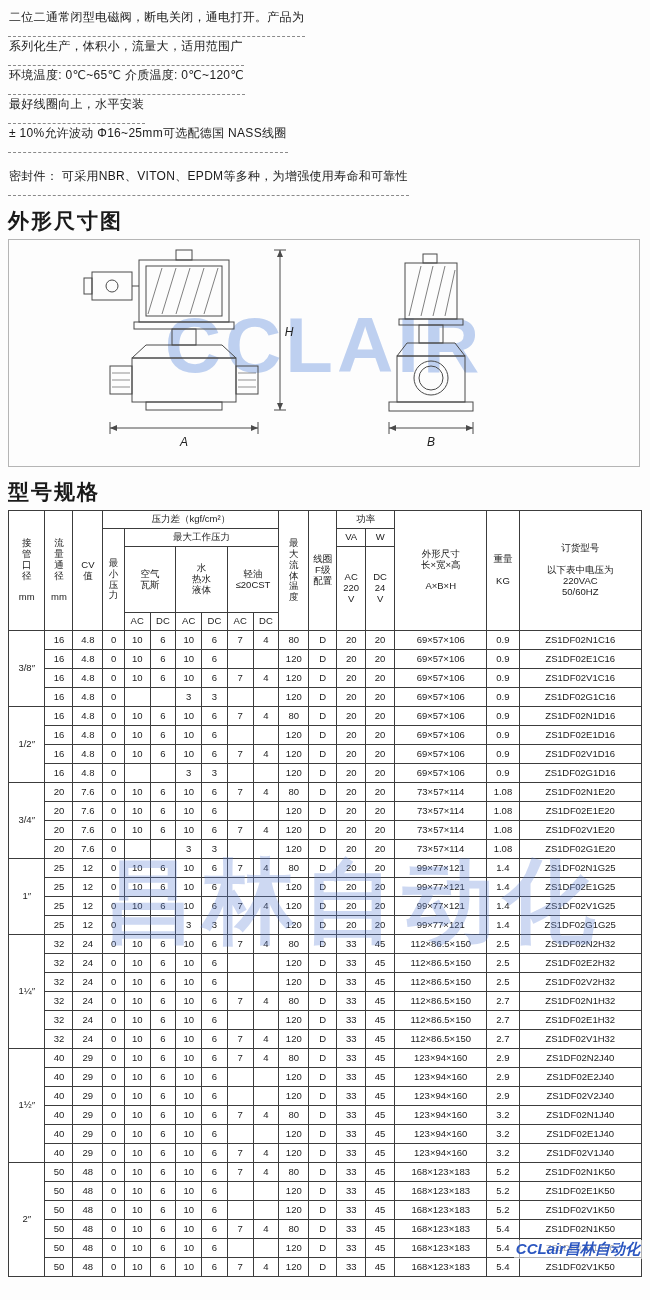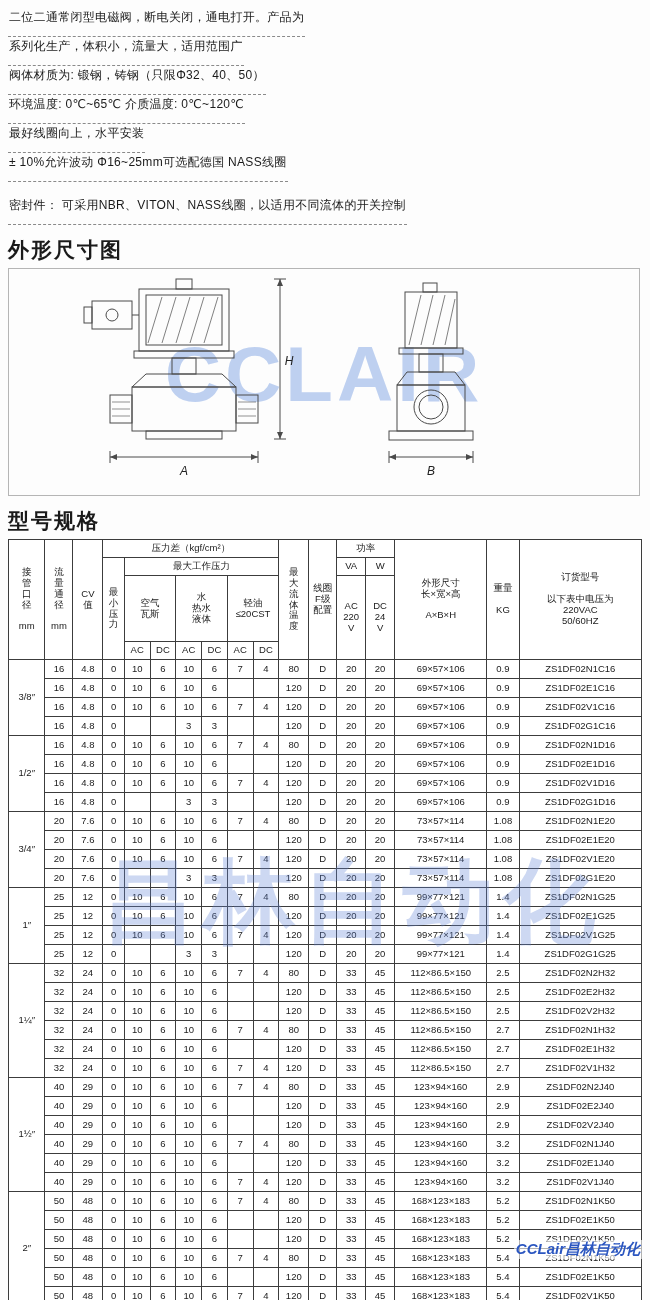--- a/index.html
+++ b/index.html
@@ -69,25 +69,24 @@
 </style>
 </head>
 <body>
 
 <div class="page">
   <div class="content">
 
     <div>
       <div class="intro-line">二位二通常闭型电磁阀，断电关闭，通电打开。产品为</div>
       <div class="intro-line">系列化生产，体积小，流量大，适用范围广</div>
-      <div class="intro-line">阀体材质为: 锻钢，铸钢（只限Φ32、40、50）</div>
       <div class="intro-line">环境温度:  0℃~65℃      介质温度: 0℃~120℃</div>
       <div class="intro-line">最好线圈向上，水平安装</div>
       <div class="intro-line">± 10%允许波动 Φ16~25mm可选配德国  NASS线圈</div>
-      <div class="intro-line gap">密封件： 可采用NBR、VITON、NASS线圈，以适用不同流体的开关控制</div>
+      <div class="intro-line gap">密封件： 可采用NBR、VITON、EPDM等多种，为增强使用寿命和可靠性</div>
     </div>
 
     <div class="section-title">外形尺寸图</div>
 
     <div class="drawing-box">
       <svg width="630" height="226" viewBox="0 0 630 226">
 
         <text x="315" y="132" text-anchor="middle" font-size="78" font-weight="bold" fill="#aac2ec" opacity="0.75" letter-spacing="4">CCLAIR</text>
 
         <g transform="translate(75,6)" stroke="#4a4a4a" fill="none" stroke-width="1">

